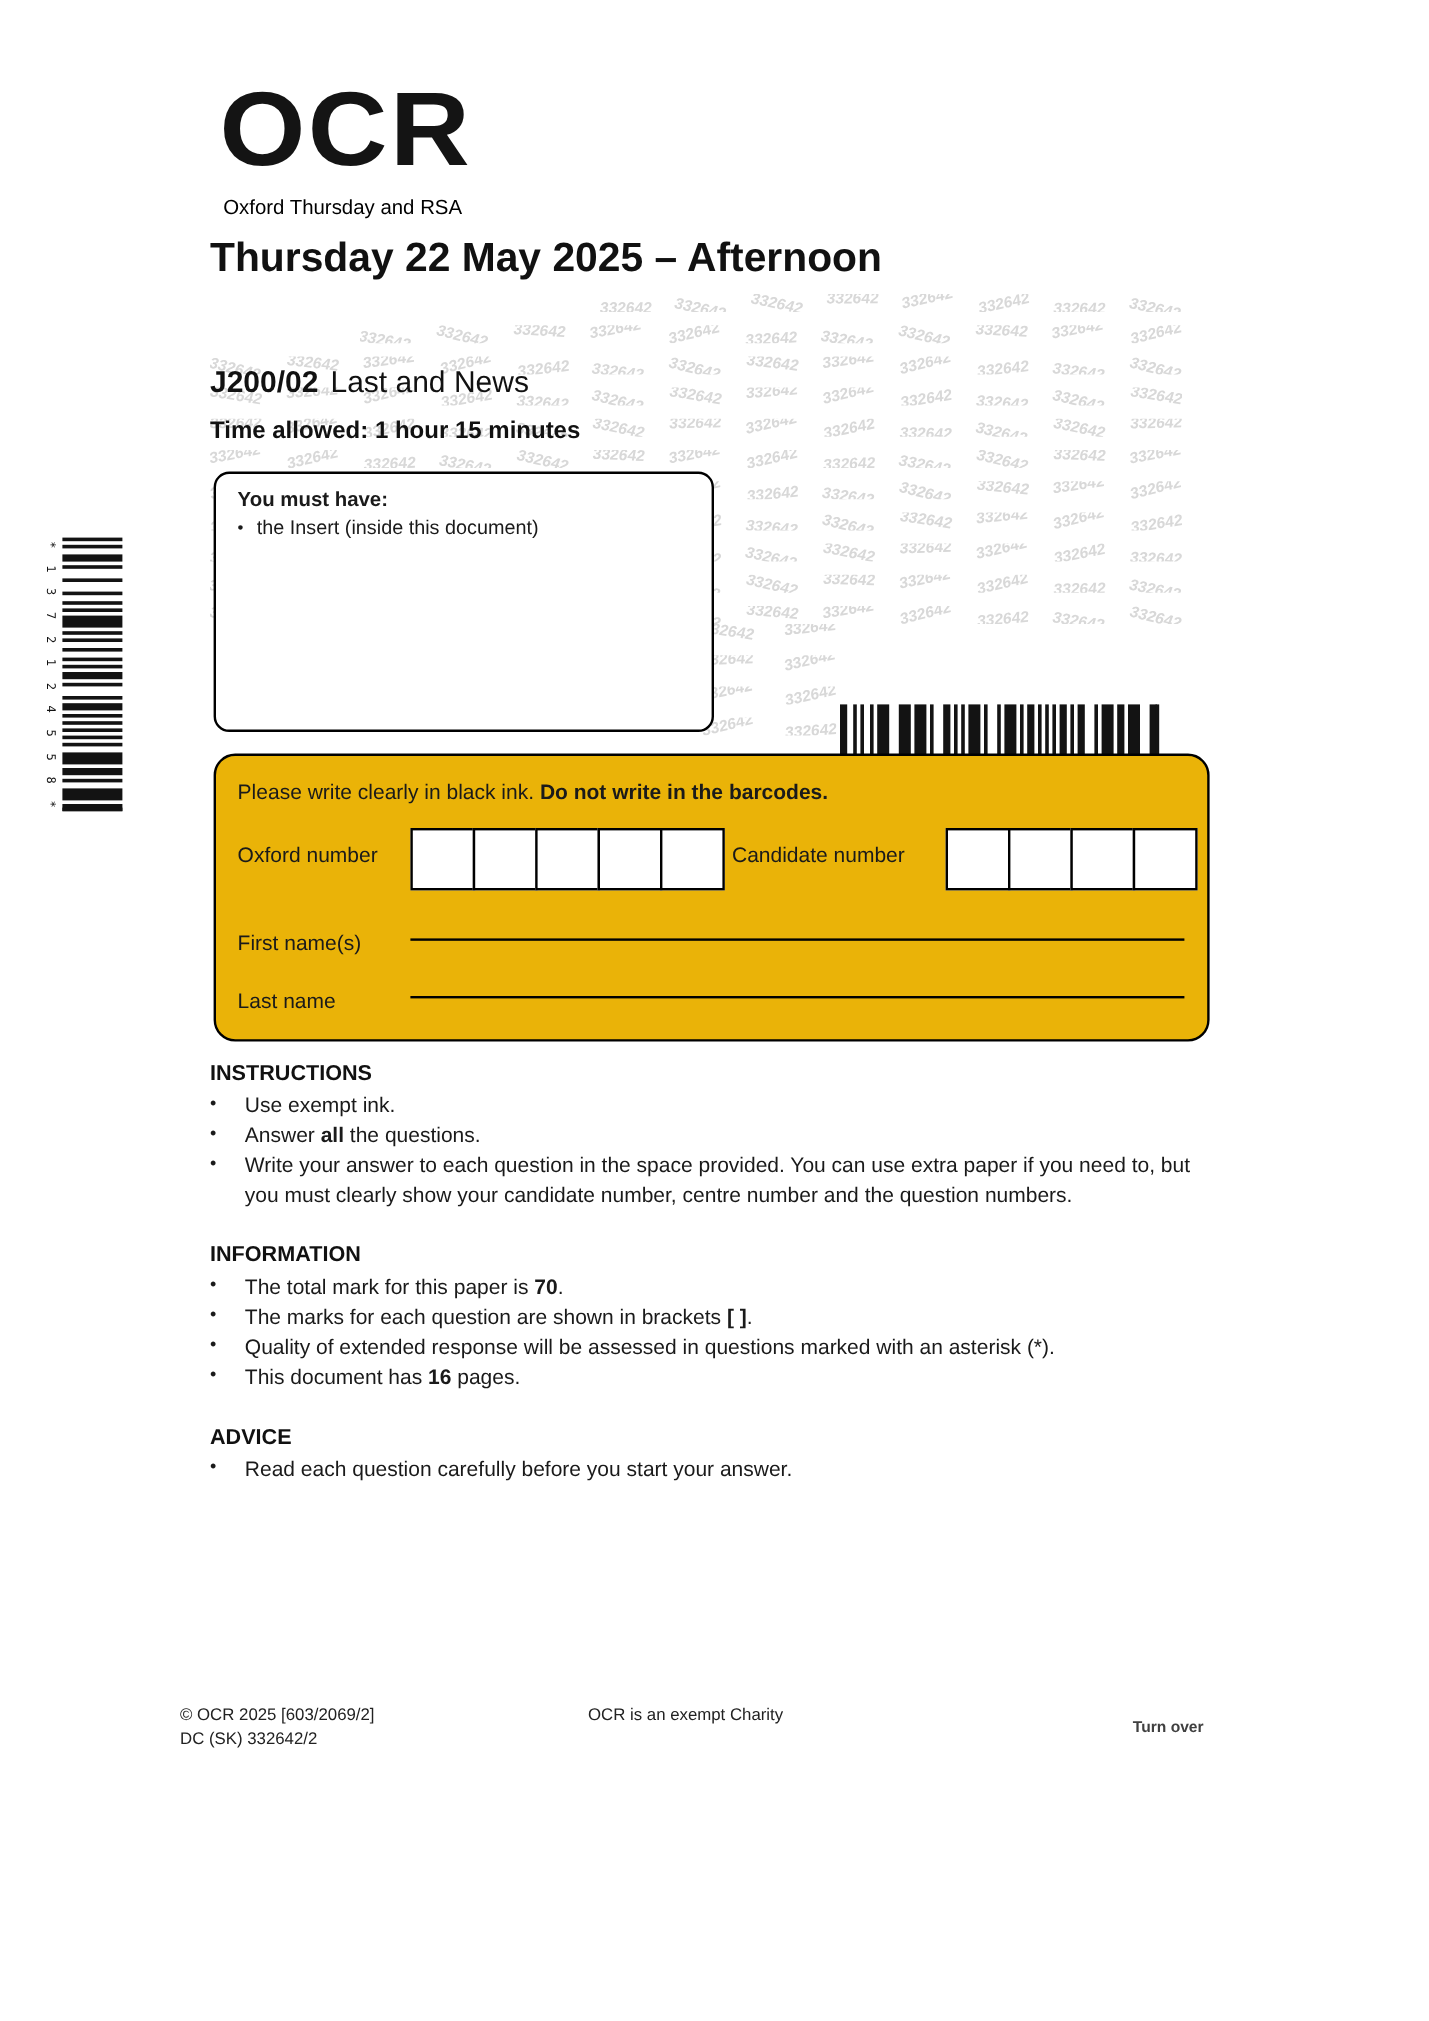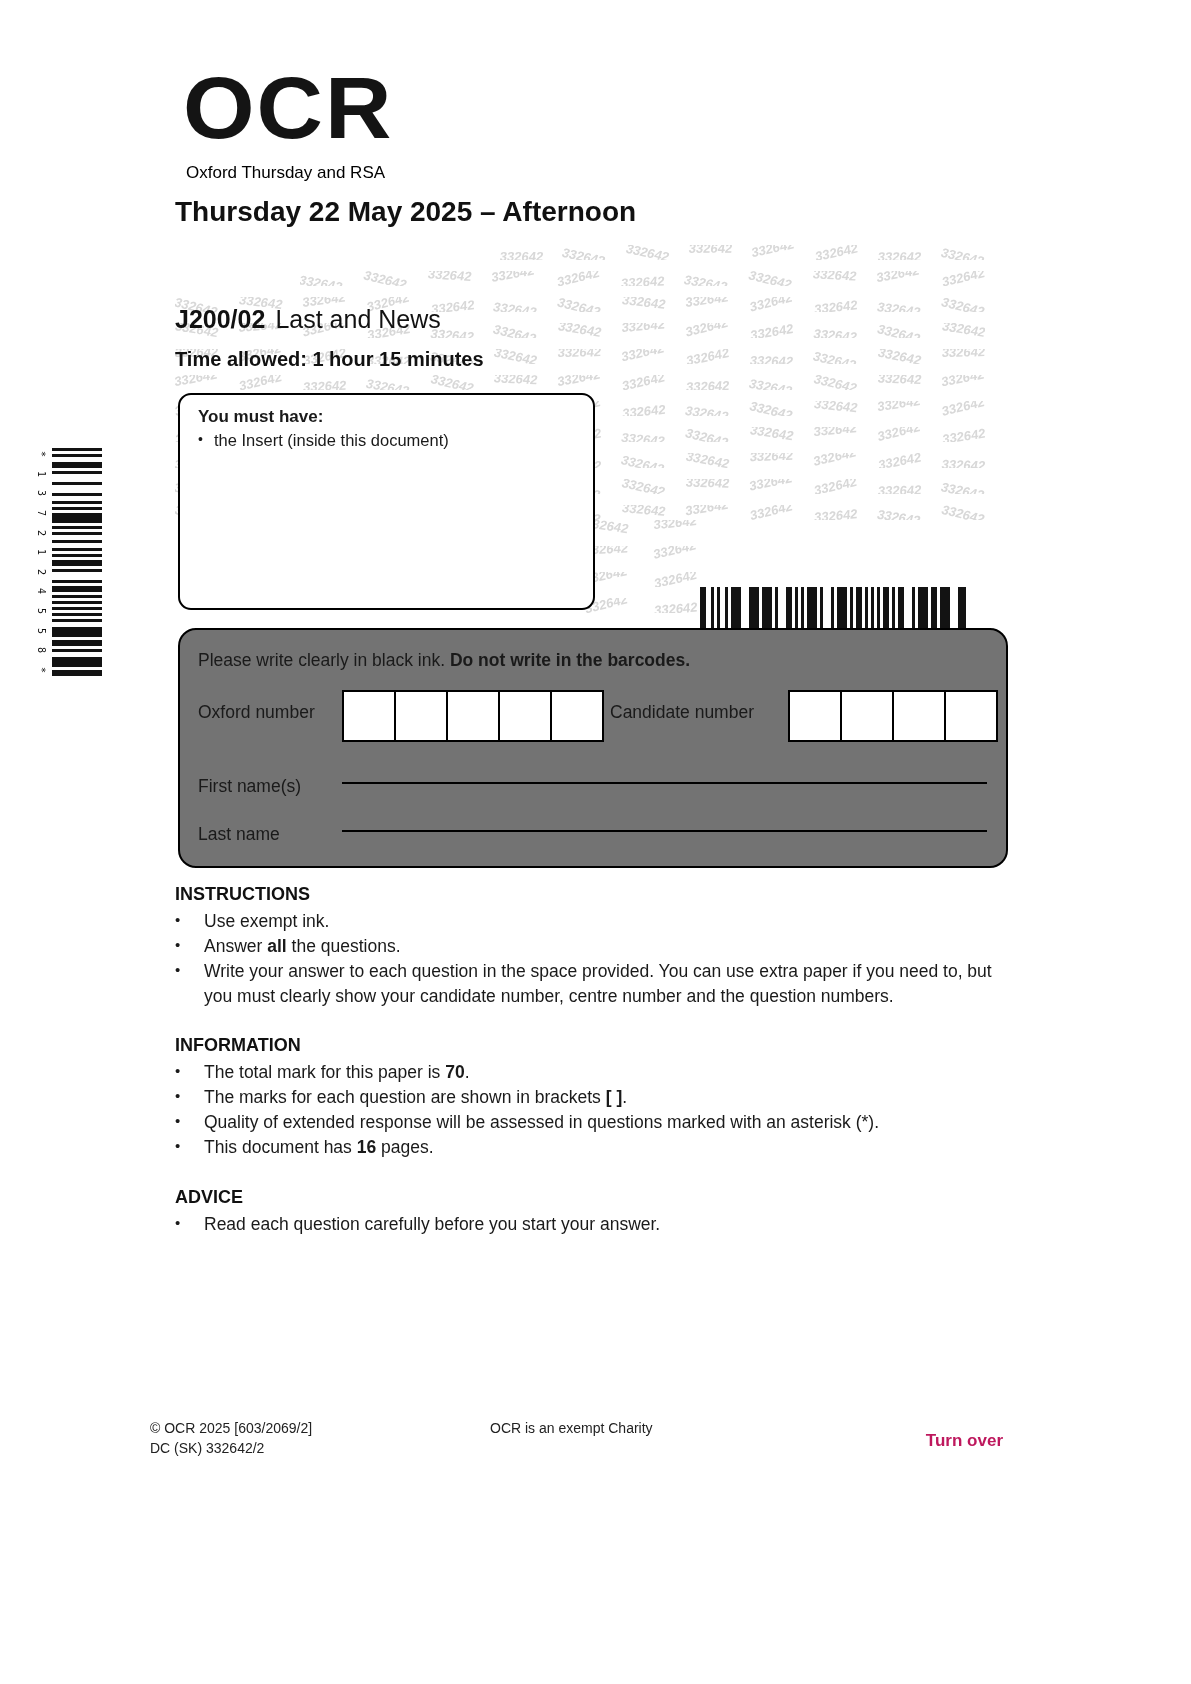--- a/index.html
+++ b/index.html
@@ -8,21 +8,21 @@
   
   #watermark{position:absolute;left:0;top:0;width:1191px;height:1684px;z-index:0;pointer-events:none;}
   .wm-row{position:absolute;display:flex;justify-content:space-between;overflow:hidden;white-space:nowrap;}
   .wm-token{display:inline-block;font-weight:700;font-size:13px;transform-origin:center;}
   
   .content{position:absolute;left:0;top:0;width:100%;height:100%;z-index:1;}
   
   .logo-text{position:absolute;left:183px;top:62px;font-size:92px;font-weight:800;letter-spacing:2px;
              color:#141414;transform:scaleY(.95);line-height:1;}
   .logo-sub{position:absolute;left:186px;top:163px;font-size:17px;color:#000;}
-  .doc-title{position:absolute;left:175px;top:196px;font-size:28px;font-weight:bold;color:#111;}
+  .doc-title{position:absolute;left:175px;top:196px;font-size:34px;font-weight:bold;color:#111;}
   .doc-qual{position:absolute;left:175px;top:253px;font-size:27px;font-weight:bold;color:#111;}
   .doc-paper{position:absolute;left:175px;top:305px;font-size:25px;color:#111;}
   .doc-paper b{margin-right:10px;}
   .doc-time{position:absolute;left:175px;top:348px;font-size:20px;font-weight:bold;color:#111;}
   
   .must-box{position:absolute;left:178px;top:393px;width:417px;height:217px;background:#fff;
             border:2.5px solid #000;border-radius:13px;box-sizing:border-box;padding:12px 18px;}
   .must-heading{font-size:17px;font-weight:bold;margin-bottom:4px;}
   .must-item{font-size:16.5px;display:flex;}
   .must-item .dot{width:16px;font-size:14px;}
@@ -32,39 +32,39 @@
   .vbar-chars span{display:block;transform:rotate(90deg);font-family:"DejaVu Sans Mono",monospace;
                    font-size:10px;color:#111;line-height:1;}
   #vbar{position:absolute;left:52px;top:448px;width:50px;height:228px;}
   #vbar .bar{position:absolute;left:0;right:0;background:#131313;}
   #hbar{position:absolute;left:700px;top:587px;width:266px;height:48px;}
   #hbar .bar{position:absolute;top:0;bottom:0;background:#131313;}
   .hbar-chars{position:absolute;left:703px;top:636px;width:260px;display:flex;justify-content:space-between;}
   .hbar-chars span{font-family:"DejaVu Sans Mono",monospace;font-size:10.5px;color:#222;
                    transform:skewX(-14deg);line-height:1;}
   
-  .cand-box{position:absolute;left:178px;top:628px;width:830px;height:240px;background:#737373;
+  .cand-box{position:absolute;left:178px;top:628px;width:830px;height:240px;background:#eab308;
             border:2.5px solid #000;border-radius:18px;box-sizing:border-box;}
   .cand-notice{position:absolute;left:18px;top:20px;font-size:17.5px;}
   .cand-label{position:absolute;font-size:17.5px;}
   .cells{position:absolute;display:flex;}
   .cell{width:50px;height:48px;border:2px solid #000;margin-left:-2px;background:#fff;box-sizing:content-box;}
   .cells .cell:first-child{margin-left:0;}
   .name-line{position:absolute;border-bottom:2px solid #000;height:24px;}
   
   .sections{position:absolute;left:175px;top:884px;width:840px;}
   .section{margin-bottom:27px;}
   .section h3{margin:0 0 4px 0;font-size:18px;font-weight:bold;color:#111;}
   .bullet-row{display:flex;font-size:17.5px;line-height:1.42;}
   .bullet-row .bullet{width:29px;flex:none;font-size:15px;}
   .bullet-row .btext{flex:1;}
   
   .footer-left{position:absolute;left:150px;top:1418px;font-size:14px;line-height:1.45;color:#222;}
   .footer-center{position:absolute;left:490px;top:1420px;font-size:14px;color:#222;}
-  .footer-right{position:absolute;right:188px;top:1431px;font-size:17px;font-weight:bold;color:#be185d;}
+  .footer-right{position:absolute;right:188px;top:1431px;font-size:13px;font-weight:bold;color:#404040;}
 </style>
 </head>
 <body>
 
 <div class="page">
 
   <div id="watermark">
       <div class="wm-row" style="left: 500px; top: 245px; width: 485px;">
         <span class="wm-token" style="color: rgb(216, 216, 216); transform: rotate(0deg) translateY(4.2px) skewX(-8deg);">332642</span>
         <span class="wm-token" style="color: rgb(216, 216, 216); transform: rotate(12.1deg) translateY(4.4px) skewX(-8deg);">332642</span>

